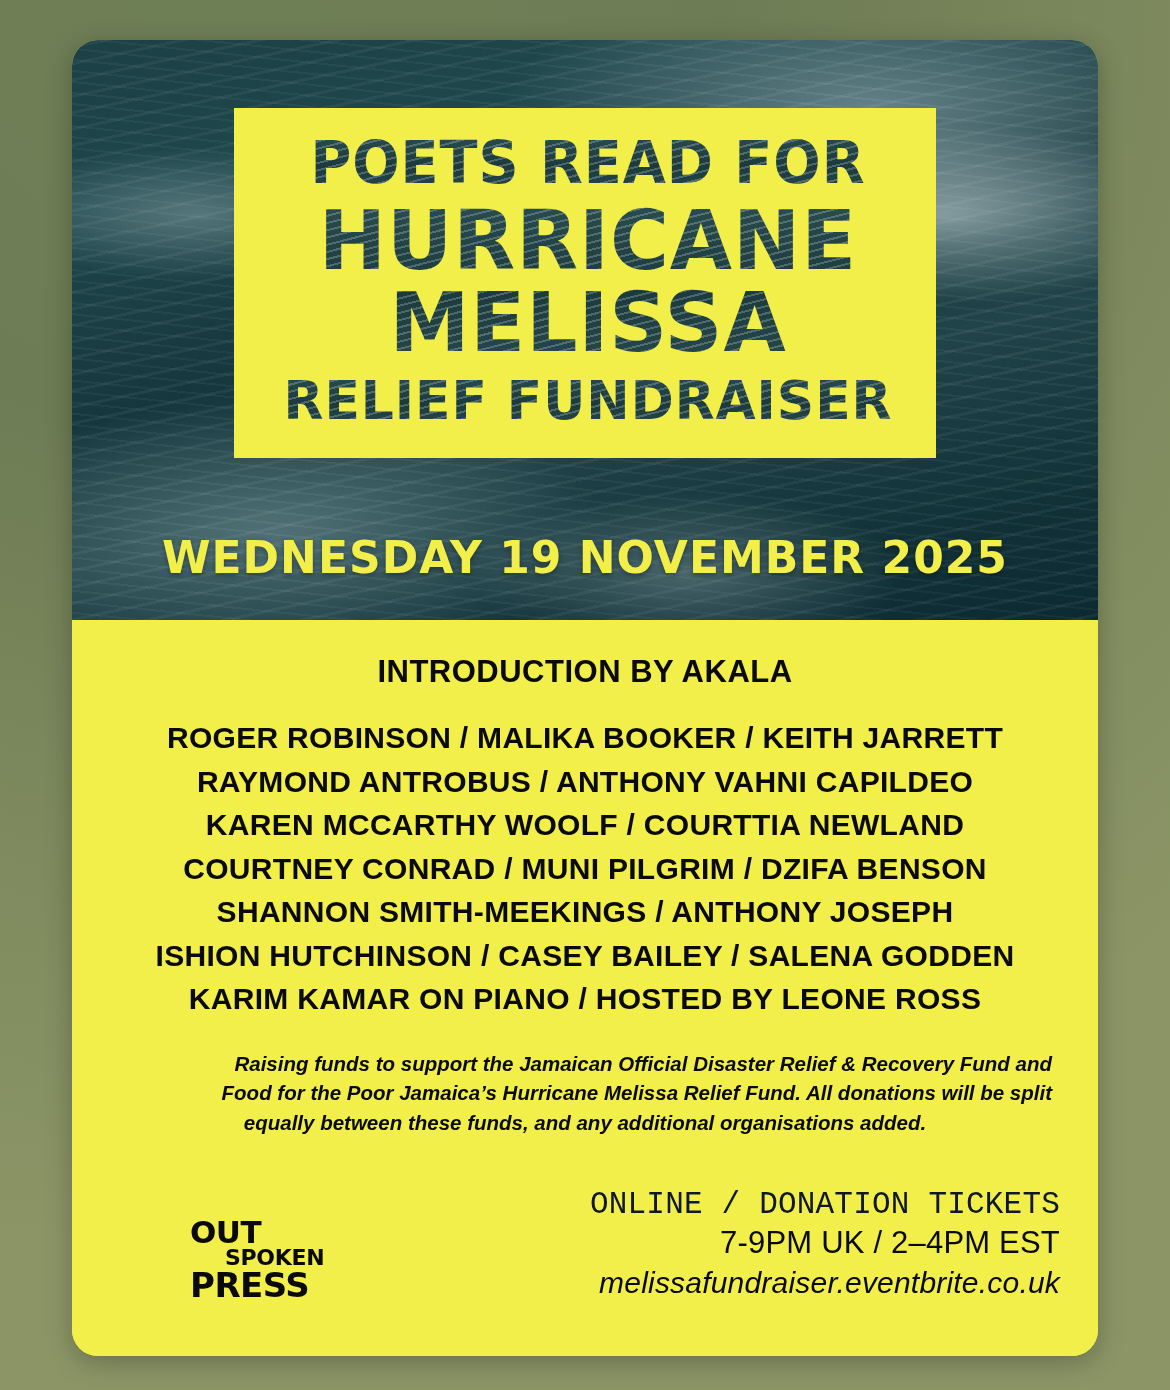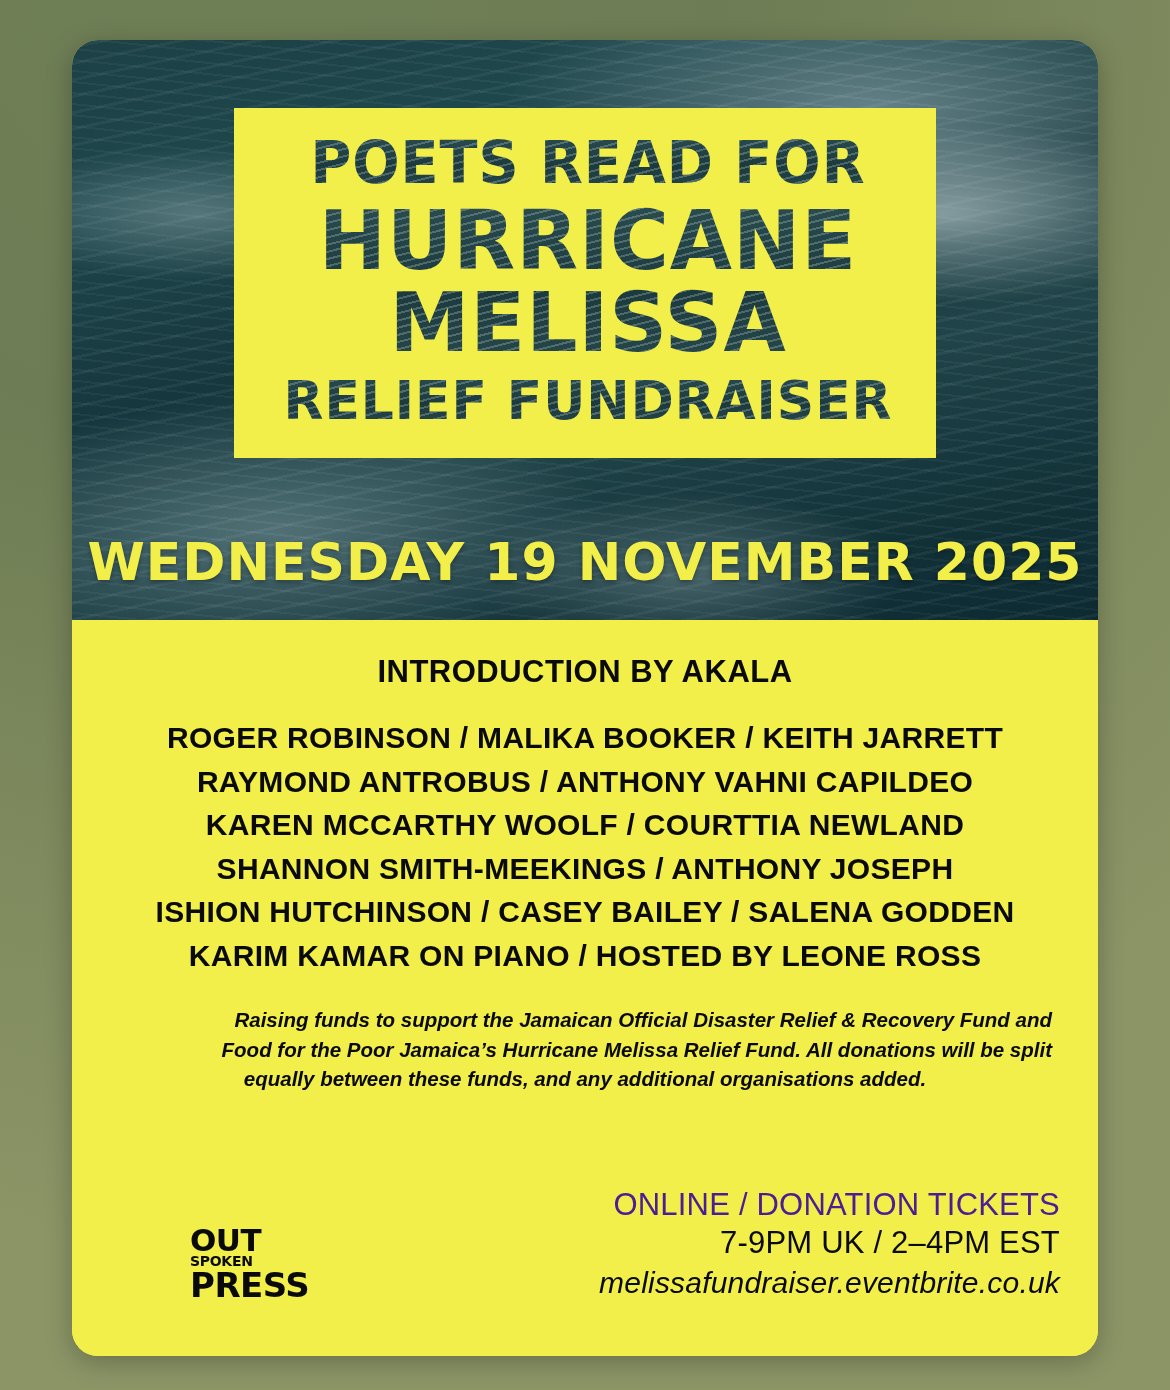--- a/index.html
+++ b/index.html
@@ -112,21 +112,21 @@
   .t3 { font-size: 54px; margin-top: 10px; transform: scaleX(0.96); }
 
   .date {
     position: absolute;
     left: 0;
     right: 0;
     top: 492px;
     text-align: center;
     font-family: "DejaVu Sans", sans-serif;
     font-weight: bold;
-    font-size: 52px;
+    font-size: 44px;
     letter-spacing: 1px;
     color: #f2ef4a;
     z-index: 3;
     text-shadow: 0 2px 5px rgba(0,0,0,0.35);
   }
 
   
   .panel {
     position: relative;
     height: 736px;
@@ -184,31 +184,31 @@
 
   .logo {
     font-family: "DejaVu Sans", sans-serif;
     font-weight: bold;
     color: #0a0a0a;
     line-height: 0.98;
     text-align: left;
     padding-left: 90px;
   }
   .logo .l-out { font-size: 31px; letter-spacing: -0.5px; }
-  .logo .l-spoken { font-size: 14px; letter-spacing: -0.3px; }
+  .logo .l-spoken { font-size: 22px; letter-spacing: -0.3px; margin-left: 35px; }
   .logo .l-press { font-size: 34px; letter-spacing: -0.5px; }
 
   .footer-right {
     text-align: right;
     padding-right: 10px;
   }
   .fr-line1 {
-    font-family: Liberation Sans, sans-serif;
+    font-family: Liberation Mono, monospace;
     font-size: 31px;
-    color: #4c1d95;
+    color: #0f172a;
     letter-spacing: 0.2px;
     line-height: 1.25;
   }
   .fr-line2 {
     font-family: "Liberation Sans", sans-serif;
     font-size: 31px;
     color: #0a0a0a;
     letter-spacing: 0.2px;
     line-height: 1.25;
   }
@@ -239,20 +239,21 @@
     </div>
 
     <div class="panel">
 
       <div class="intro">INTRODUCTION BY AKALA</div>
 
       <div class="lineup">
         <div class="lineup-row">ROGER ROBINSON / MALIKA BOOKER / KEITH JARRETT</div>
         <div class="lineup-row">RAYMOND ANTROBUS / ANTHONY VAHNI CAPILDEO</div>
         <div class="lineup-row">KAREN MCCARTHY WOOLF / COURTTIA NEWLAND</div>
+        <div class="lineup-row">COURTNEY CONRAD / MUNI PILGRIM / DZIFA BENSON</div>
         <div class="lineup-row">SHANNON SMITH-MEEKINGS / ANTHONY JOSEPH</div>
         <div class="lineup-row">ISHION HUTCHINSON / CASEY BAILEY / SALENA GODDEN</div>
         <div class="lineup-row">KARIM KAMAR ON PIANO / HOSTED BY LEONE ROSS</div>
       </div>
 
       <div class="blurb">
         <span class="l1">Raising funds to support the Jamaican Official Disaster Relief &amp; Recovery Fund and</span>
         <span class="l2">Food for the Poor Jamaica’s Hurricane Melissa Relief Fund. All donations will be split</span>
         <span class="l3">equally between these funds, and any additional organisations added.</span>
       </div>

